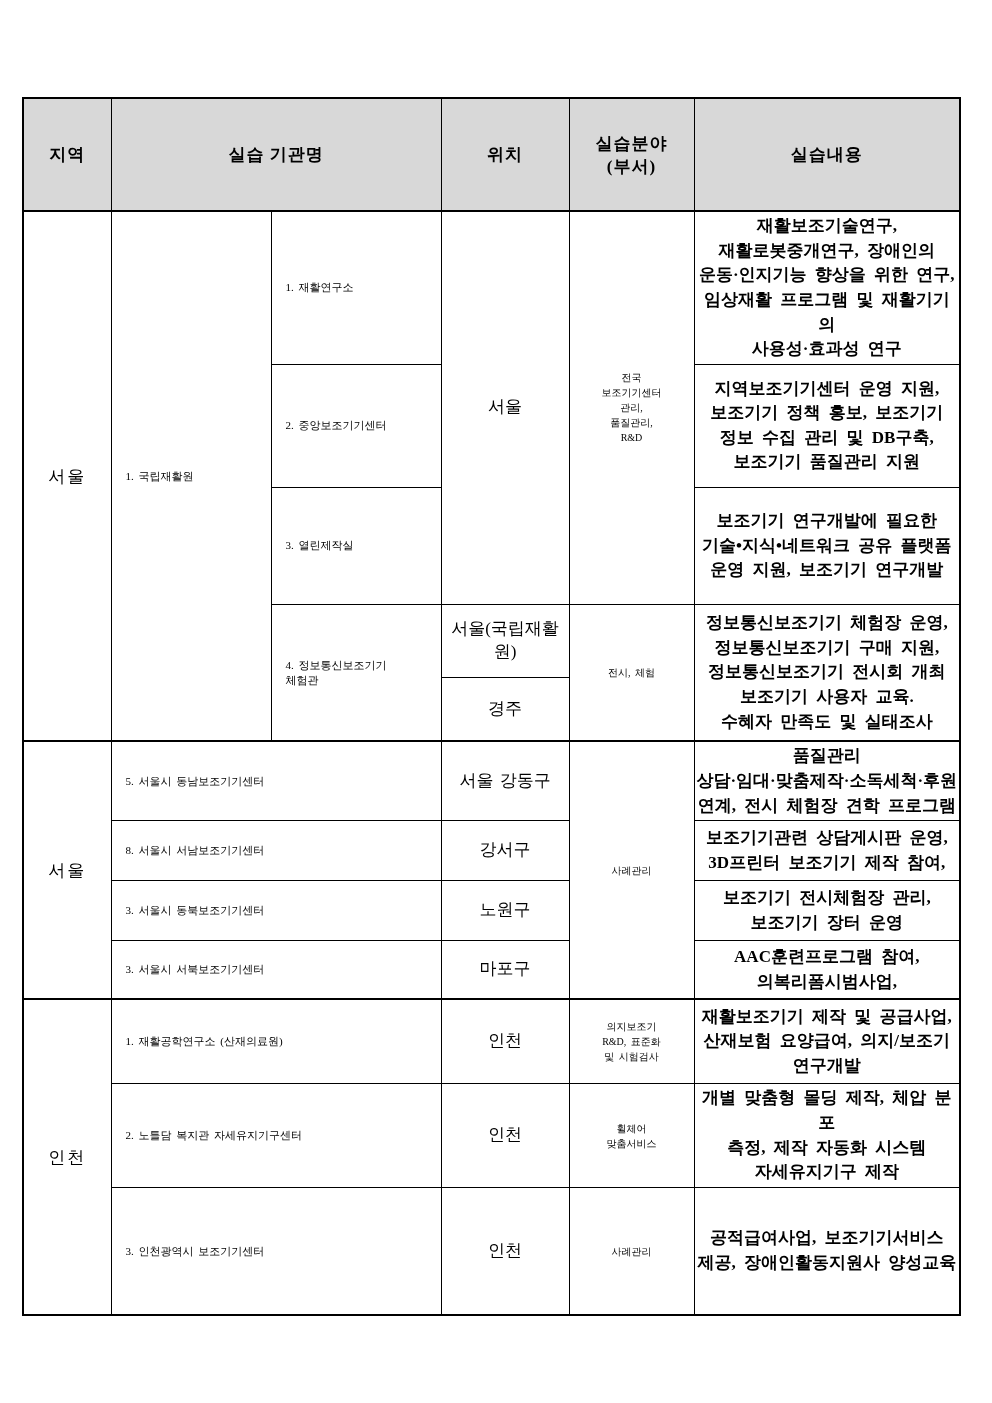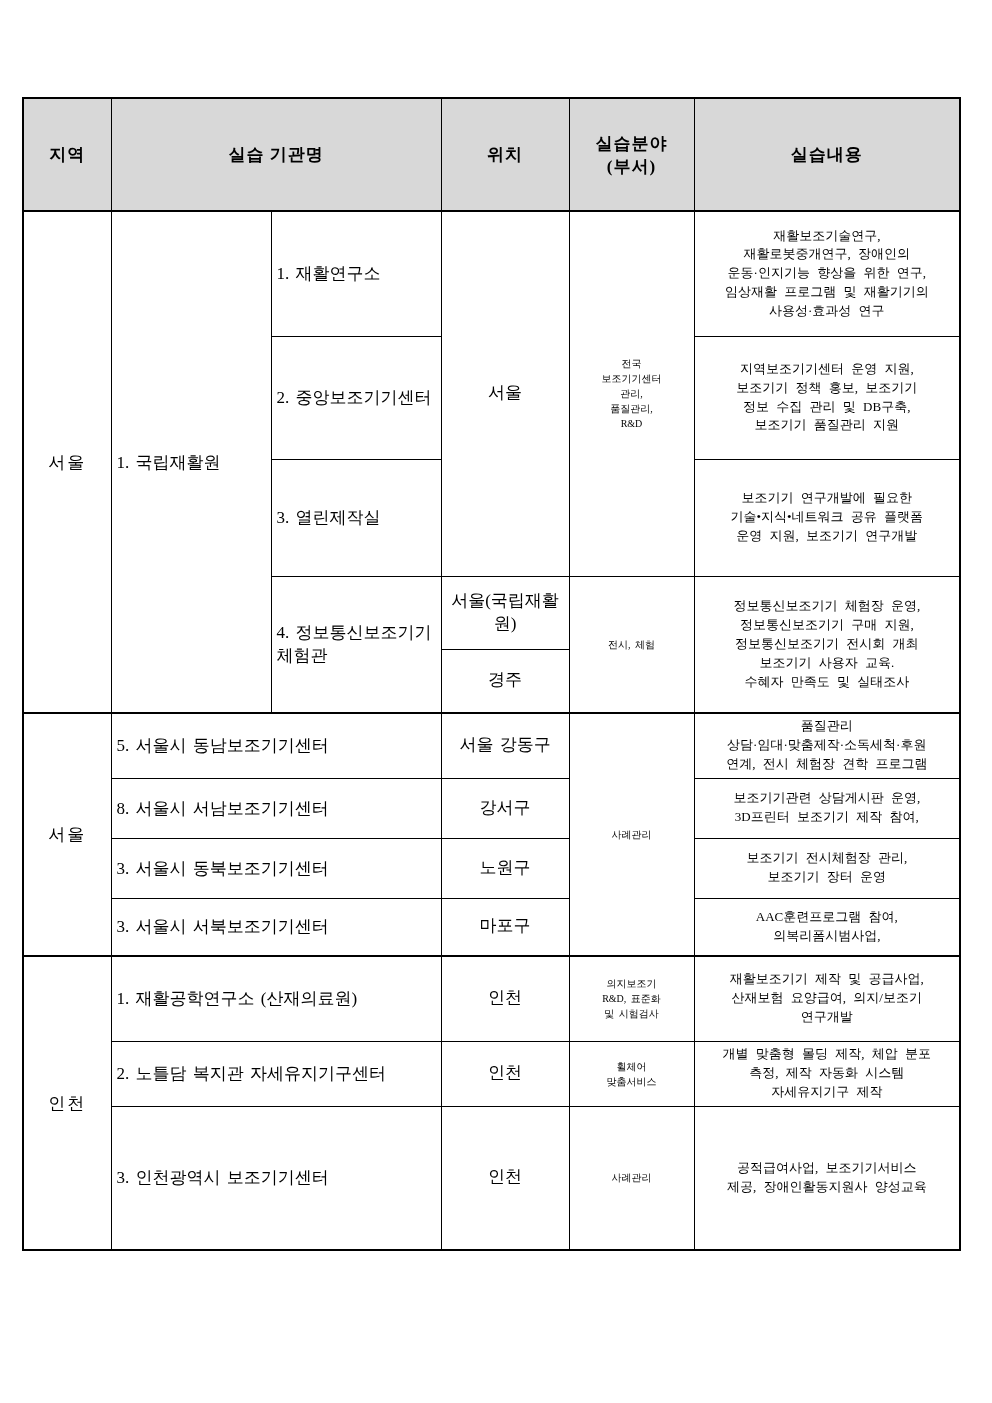--- a/index.html
+++ b/index.html
@@ -29,48 +29,49 @@
     font-size:17px;
     border-bottom:2px solid #000;
     white-space:pre-line;
     letter-spacing:1px;
   }
   tr.sec-top td{border-top:2px solid #000;}
   
   td.region{font-size:17px;letter-spacing:2px;}
   td.org{
     text-align:left;
-    font-size:17px;
-    padding-left:5px;
+    font-size:11px;
+    padding-left:14px;
     white-space:pre-line;
     word-spacing:2px;
   }
   td.loc{font-size:17px;word-break:break-all;line-height:1.35;word-spacing:2px;}
   td.field{font-size:10px;white-space:pre-line;line-height:1.5;word-spacing:2px;}
   td.content{
-    font-size:13px;
+    font-size:17px;
     white-space:pre-line;
     line-height:1.45;
     word-spacing:4px;
     padding:2px 1px;
+    font-weight:bold;
   }
   
   tr.h-head{height:113px;padding-left:12px;}
   tr.h-s1r1{height:125px;}
   tr.h-s1r2{height:123px;}
   tr.h-s1r3{height:117px;}
   tr.h-s1r4a{height:73px;}
   tr.h-s1r4b{height:64px;}
   tr.h-s2r1{height:65px;}
   tr.h-s2r2{height:60px;}
   tr.h-s2r3{height:60px;}
   tr.h-s2r4{height:58px;}
   tr.h-s3r1{height:85px;}
   tr.h-s3r2{height:65px;}
-  tr.h-s3r3{height:144px;}
+  tr.h-s3r3{height:128px;}
 </style>
 </head>
 <body>
 
 <table class="doc">
   <colgroup>
     <col style="width:88px">
     <col style="width:160px">
     <col style="width:170px">
     <col style="width:128px">

